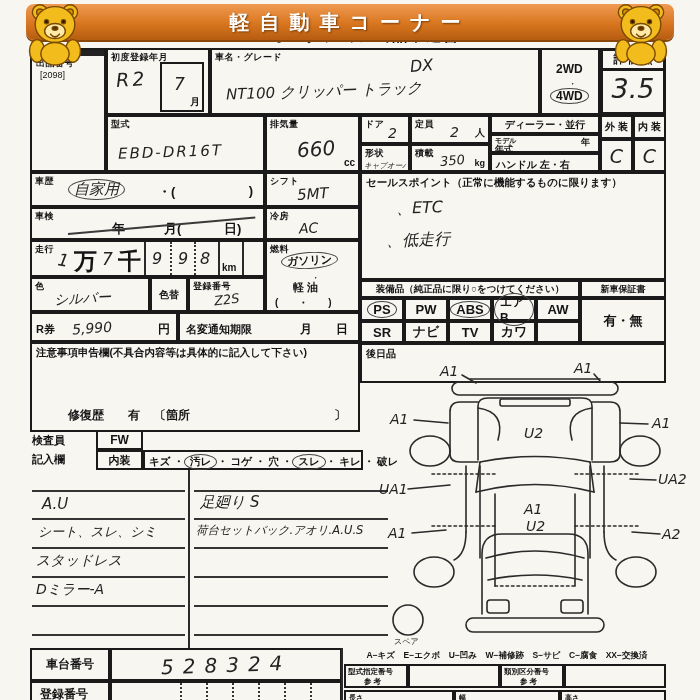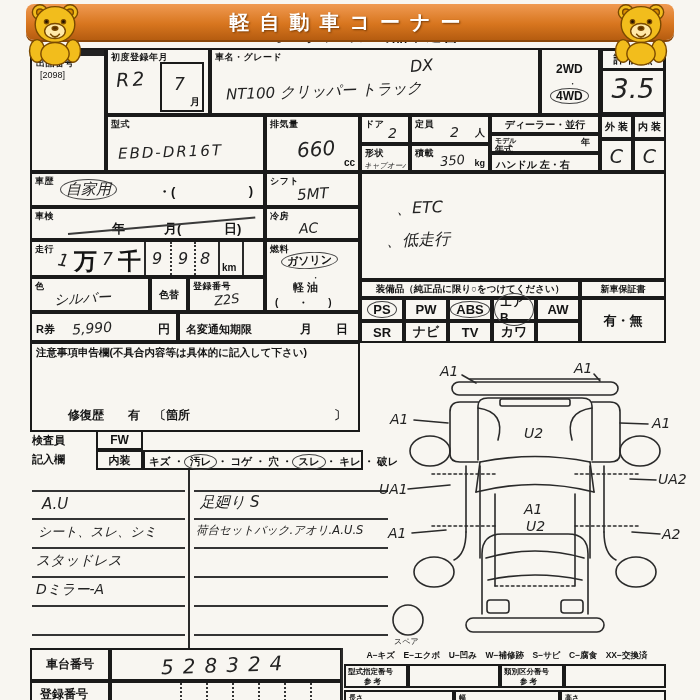--- a/index.html
+++ b/index.html
@@ -156,21 +156,21 @@
   </div>
   <div class="cell center" style="left:600px;top:139px;width:33px;height:33px">
     <span class="hw" style="font-size:19px">C</span>
   </div>
   <div class="cell center" style="left:633px;top:139px;width:33px;height:33px">
     <span class="hw" style="font-size:19px">C</span>
   </div>
 
   <div class="cell" style="left:30px;top:172px;width:235px;height:35px">
     <span class="lbl tl">車歴</span>
-    <span class="hw circ abs" style="left:28px;top:5px;font-size:15px">自家用</span>
+    <span class="hw circ abs" style="left:36px;top:5px;font-size:15px">自家用</span>
     <span class="bold abs" style="left:126px;top:9px;font-size:13px">・(</span>
     <span class="bold abs" style="right:10px;top:9px;font-size:13px">)</span>
   </div>
   <div class="cell" style="left:265px;top:172px;width:95px;height:35px">
     <span class="lbl tl">シフト</span>
     <span class="hw abs" style="left:30px;top:11px;font-size:15px;transform:rotate(-4deg)">5MT</span>
   </div>
 
   <div class="cell" style="left:30px;top:207px;width:235px;height:33px">
     <span class="lbl tl">車検</span>
@@ -233,20 +233,21 @@
 
   <div class="cell" style="left:30px;top:342px;width:330px;height:90px">
     <span class="bold abs" style="left:4px;top:2px;font-size:10.5px;white-space:nowrap">注意事項申告欄(不具合内容等は具体的に記入して下さい)</span>
     <span class="bold abs" style="left:36px;bottom:6px;font-size:12px">修復歴</span>
     <span class="bold abs" style="left:96px;bottom:6px;font-size:12px">有</span>
     <span class="bold abs" style="left:122px;bottom:6px;font-size:12px">〔箇所</span>
     <span class="bold abs" style="right:12px;bottom:6px;font-size:12px">〕</span>
   </div>
 
   <div class="cell" style="left:360px;top:172px;width:306px;height:108px">
+    <span class="bold abs" style="left:4px;top:2px;font-size:10.5px;white-space:nowrap">セールスポイント（正常に機能するものに限ります）</span>
     <span class="hw abs" style="left:34px;top:24px;font-size:16px;transform:rotate(-2deg)">、ETC</span>
     <span class="hw abs" style="left:24px;top:56px;font-size:16px;transform:rotate(-2deg)">、低走行</span>
   </div>
 
   <div class="cell center" style="left:360px;top:280px;width:220px;height:18px">
     <span class="bold" style="font-size:9.5px;white-space:nowrap">装備品（純正品に限り○をつけてください）</span>
   </div>
   <div class="cell center" style="left:580px;top:280px;width:86px;height:18px">
     <span class="bold" style="font-size:9px">新車保証書</span>
   </div>
@@ -275,20 +276,23 @@
       <span class="bold" style="font-size:13px">TV</span>
     </div>
   <div class="cell center" style="left:492px;top:321px;width:44px;height:22px">
       <span class="bold" style="font-size:13px">カワ</span>
     </div>
   <div class="cell center" style="left:536px;top:321px;width:44px;height:22px">
       <span class="bold" style="font-size:13px"></span>
     </div>
   <div class="cell center" style="left:580px;top:298px;width:86px;height:45px">
     <span class="bold" style="font-size:13px">有・無</span>
+  </div>
+  <div class="cell" style="left:360px;top:343px;width:306px;height:40px">
+    <span class="bold abs" style="left:4px;top:2px;font-size:10px">後日品</span>
   </div>
 
   <span class="bold abs" style="left:32px;top:433px;font-size:11px">検査員</span>
   <span class="bold abs" style="left:32px;top:452px;font-size:11px">記入欄</span>
   <div class="cell center" style="left:96px;top:430px;width:47px;height:20px">
     <span class="bold" style="font-size:12px">FW</span>
   </div>
   <div class="cell center" style="left:96px;top:450px;width:47px;height:20px">
     <span class="bold" style="font-size:11px">内装</span>
   </div>

